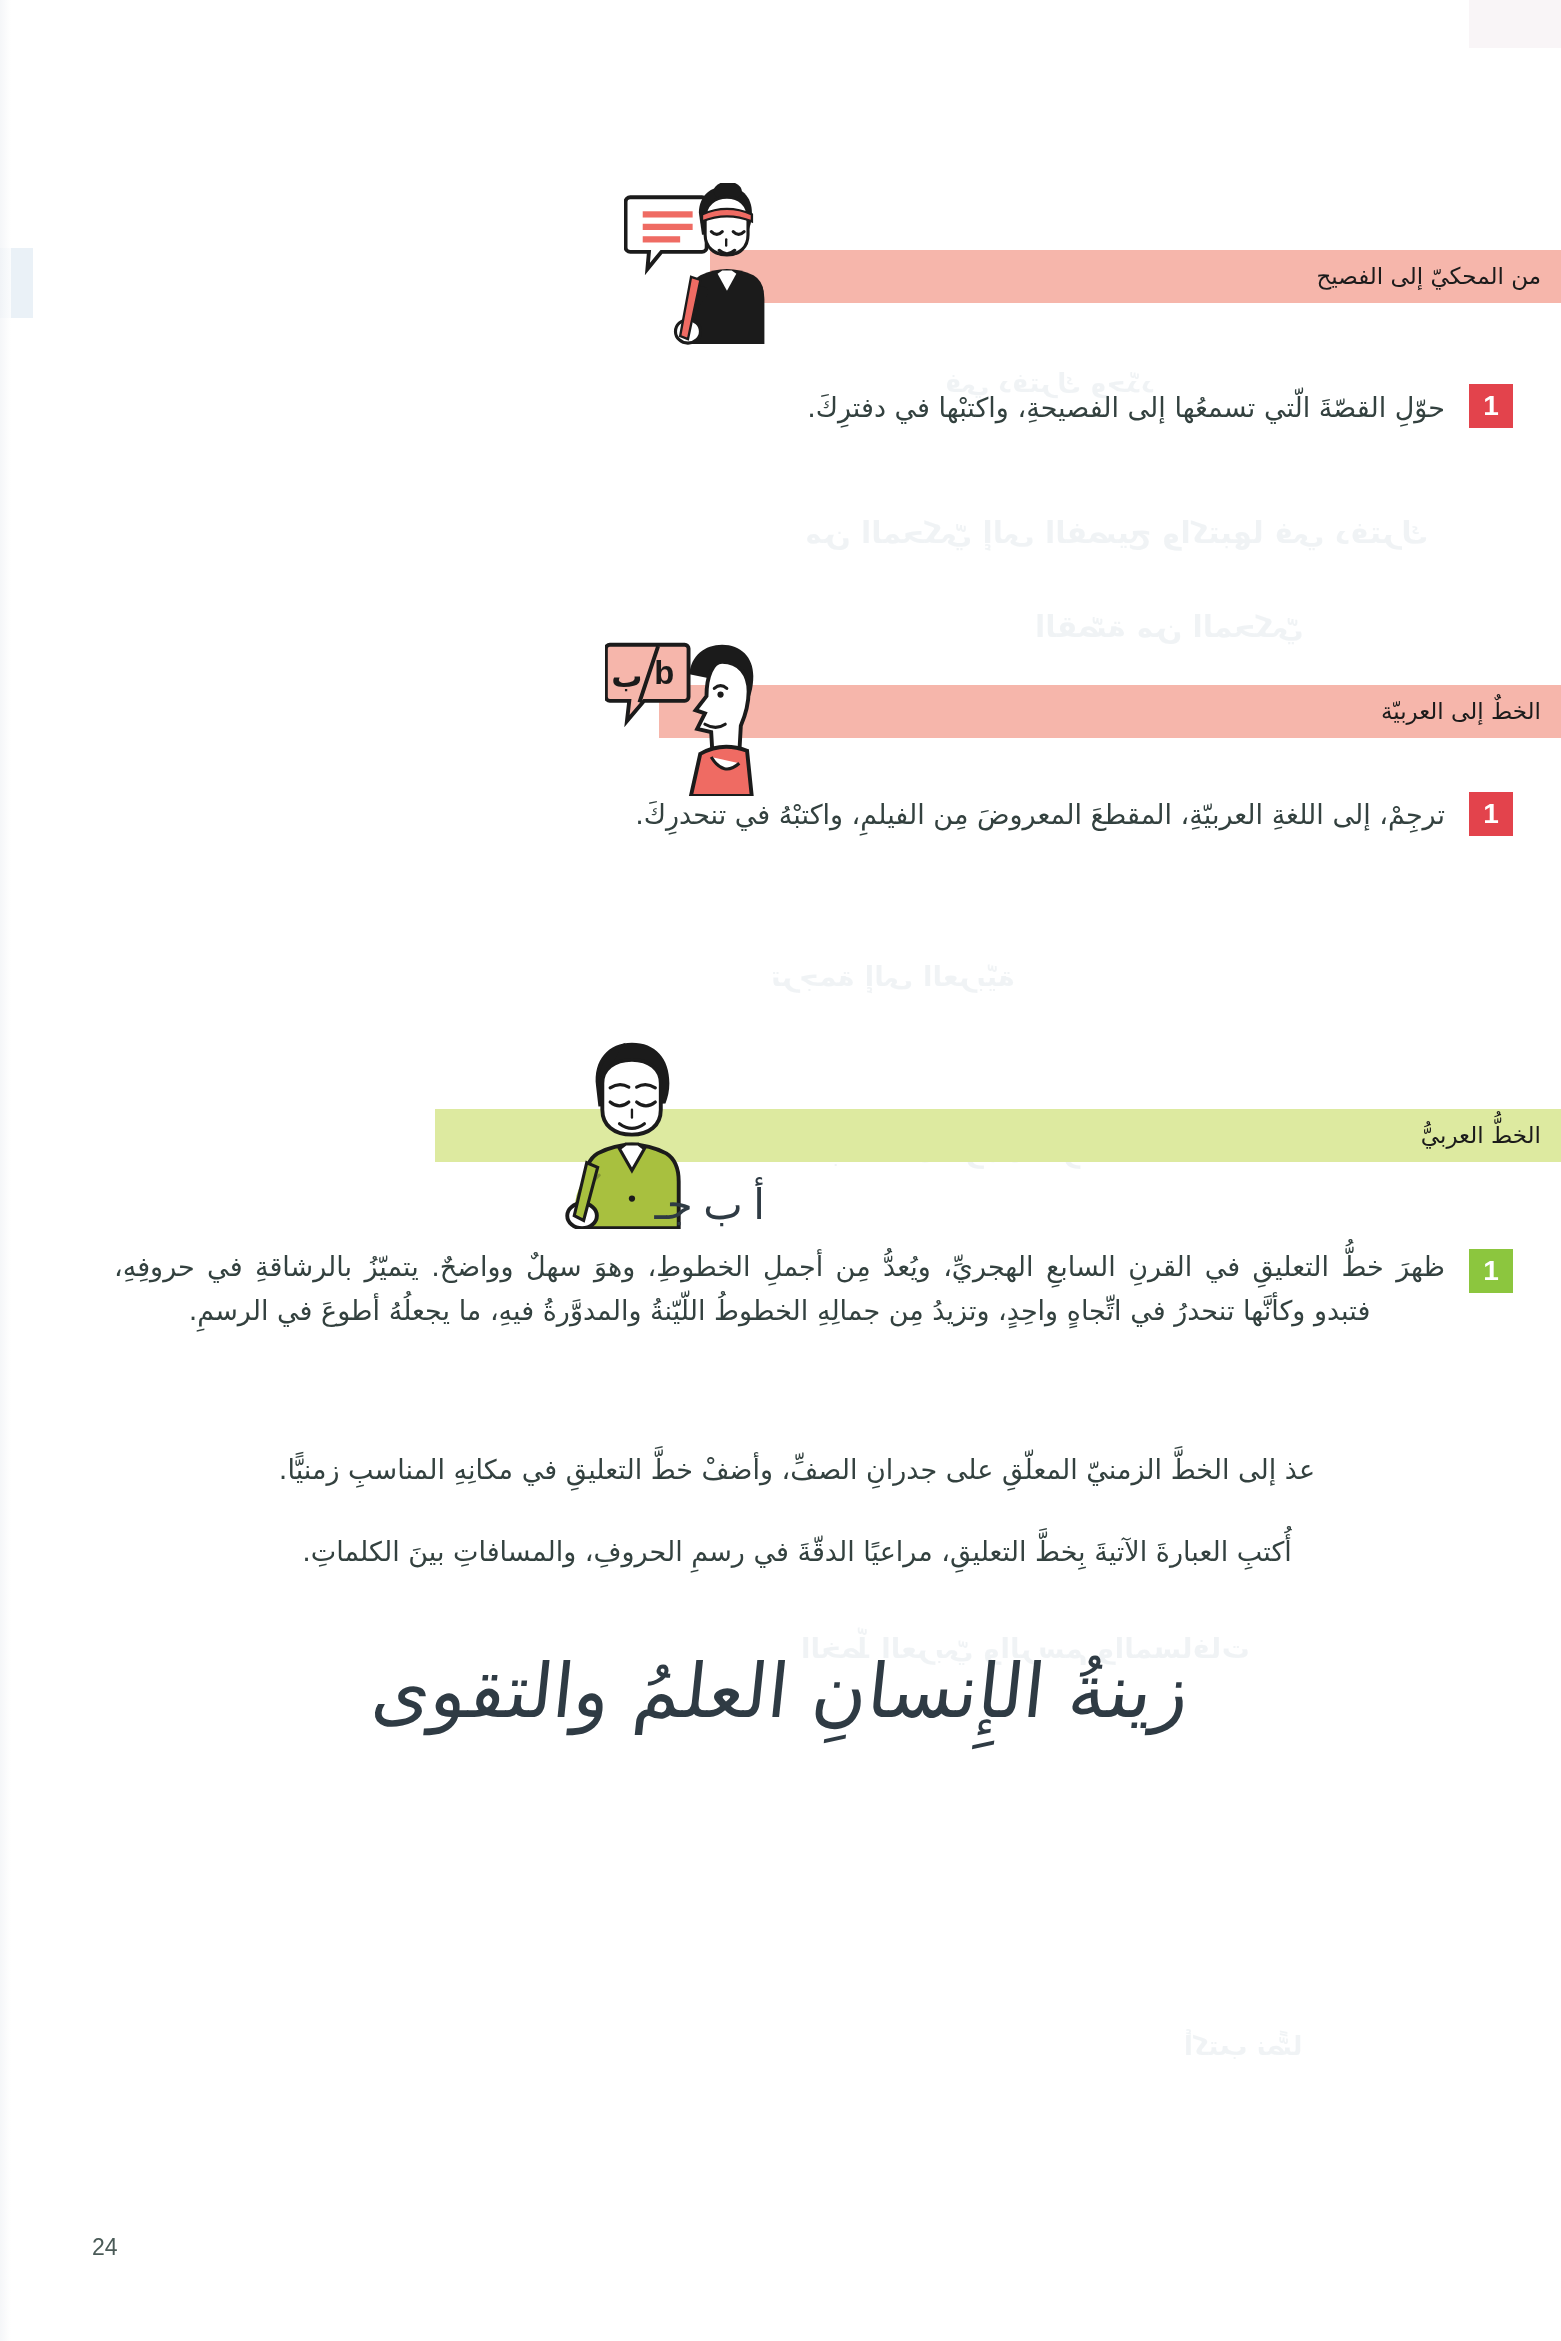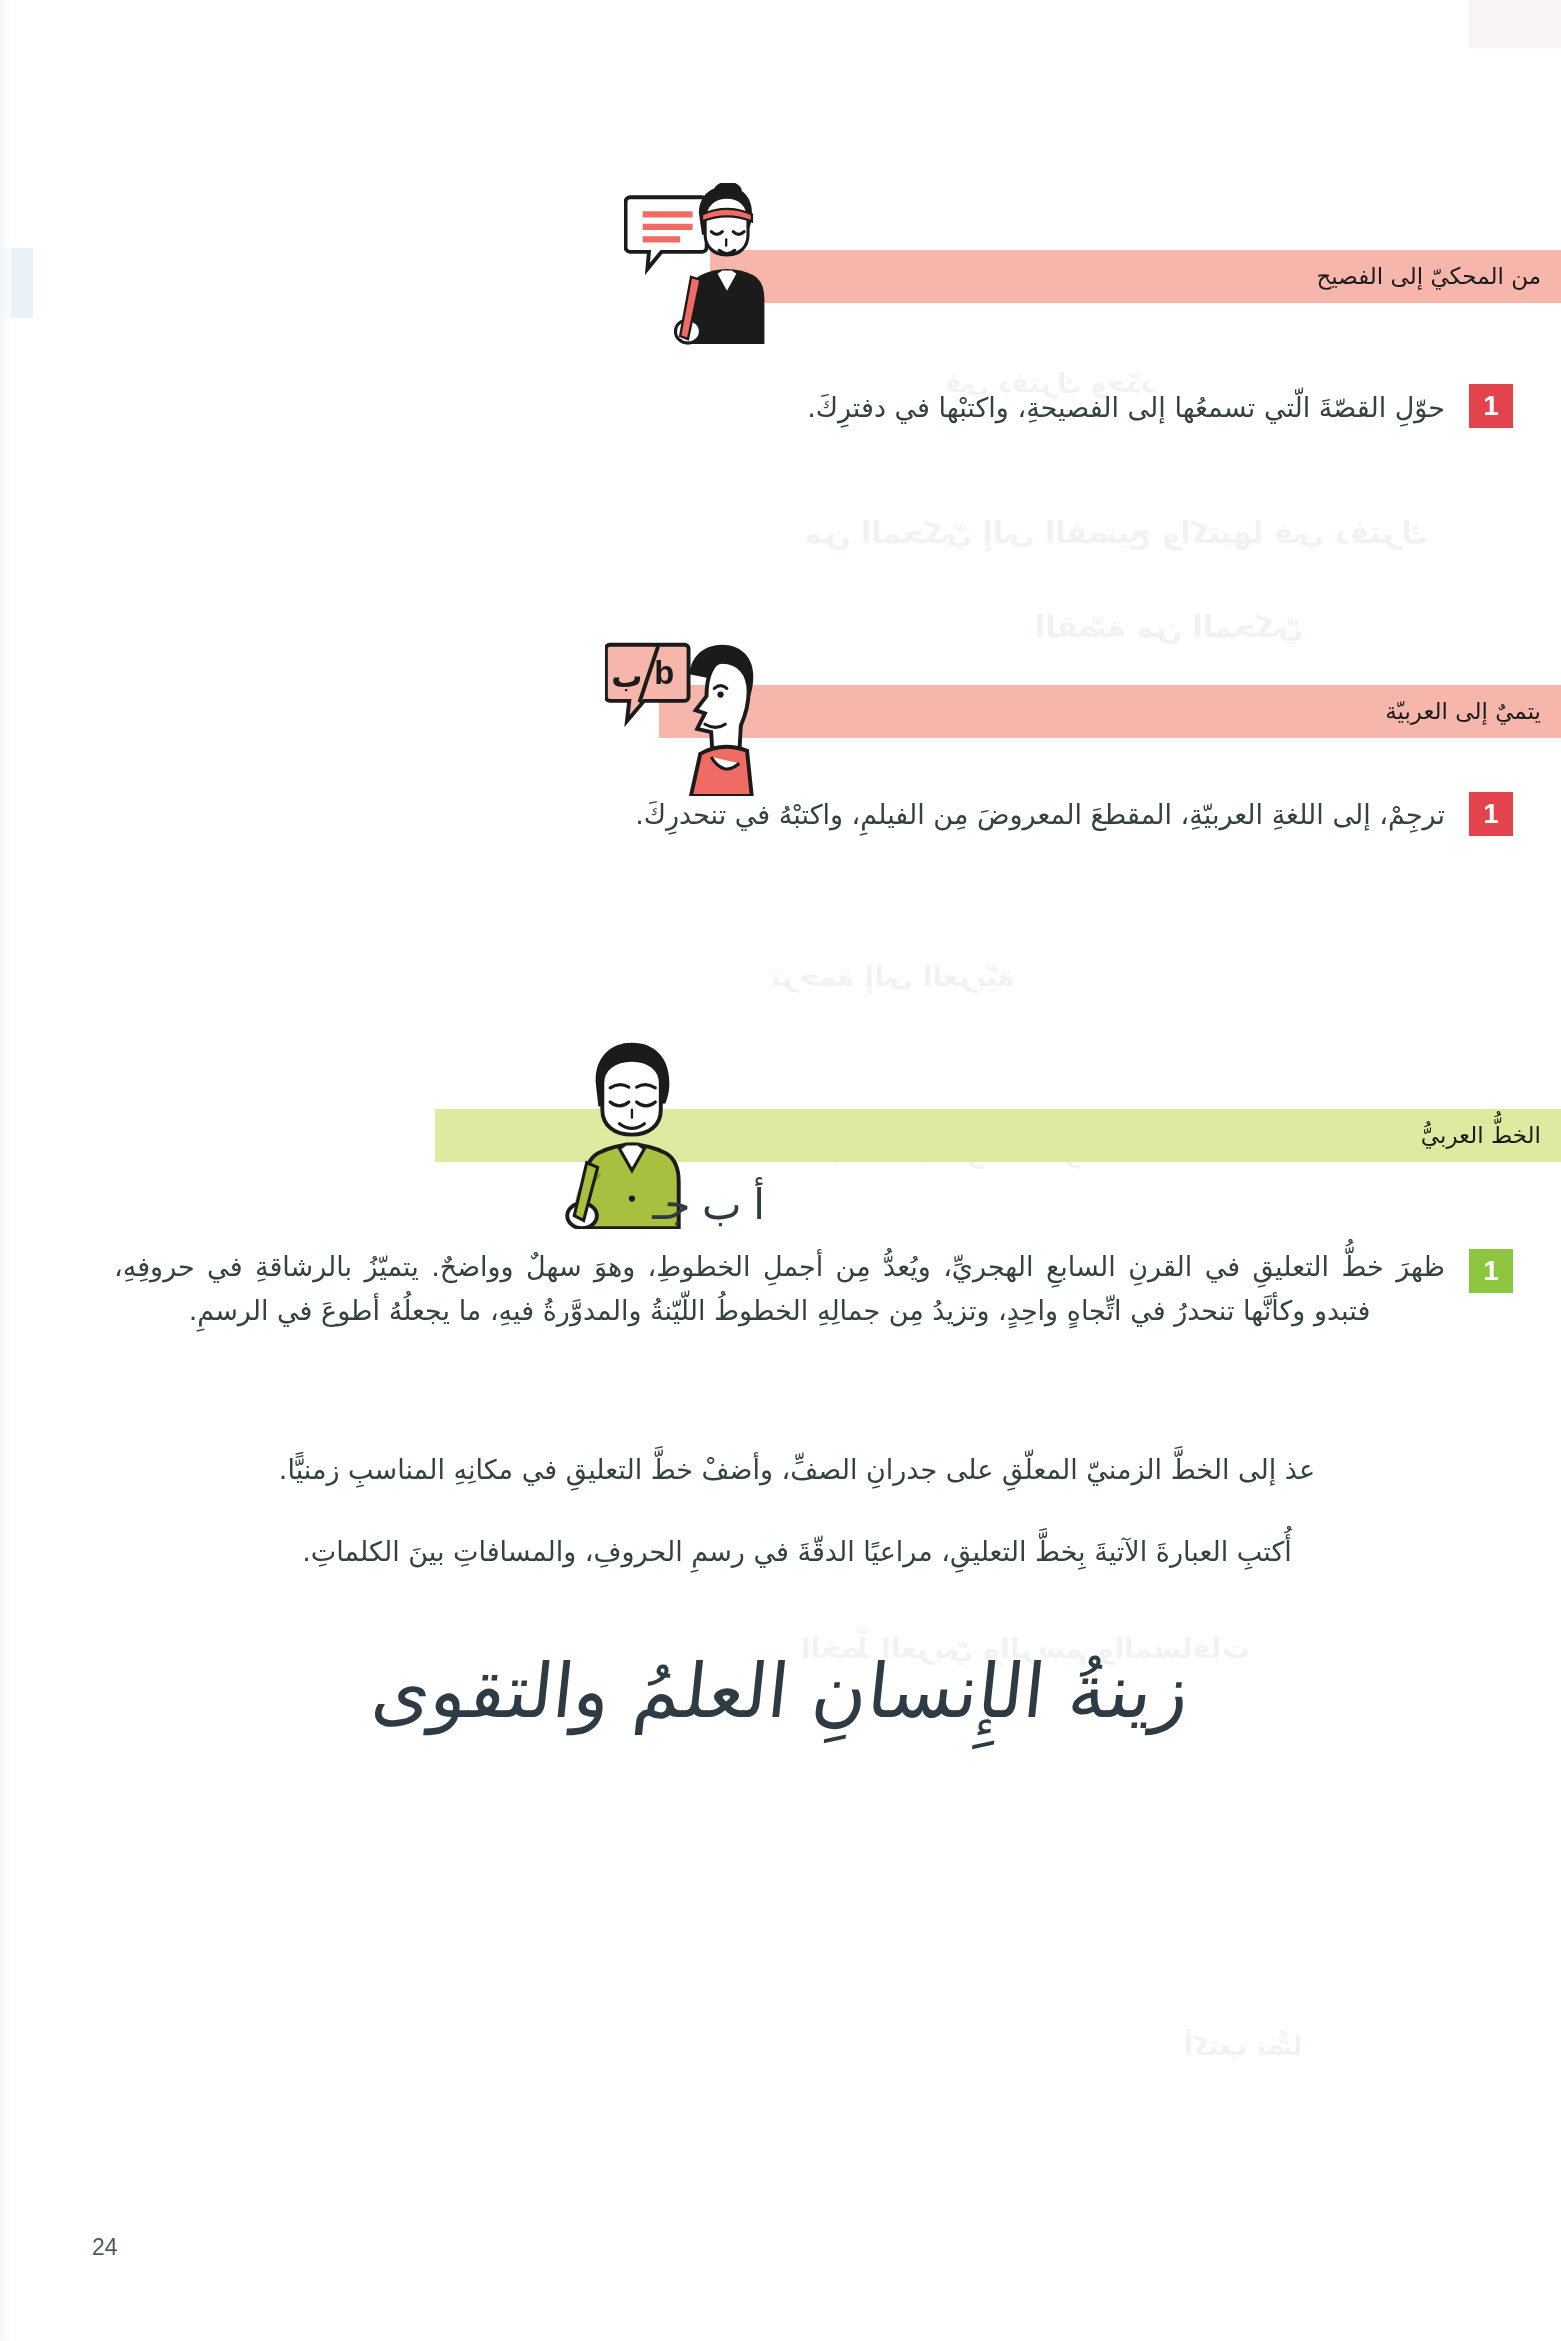--- a/index.html
+++ b/index.html
@@ -183,21 +183,21 @@
 
     <ellipse cx="82" cy="190" rx="16" ry="15" fill="#ffffff" stroke="#1b1b1b" stroke-width="4"></ellipse>
 
     <path d="M86 120 l12 4 l-16 76 l-10 -4 z" fill="#ef6b63" stroke="#1b1b1b" stroke-width="3"></path>
   </svg>
 
   <div class="badge badge-red" style="top:384px; right:48px;">1</div>
   <div class="task-text right-last" style="top:386px; right:116px; width:929px;">حوّلِ القصّةَ الّتي تسمعُها إلى الفصيحةِ، واكتبْها في دفترِكَ.</div>
 
   <div class="banner banner-pink" style="top:685px; right:0; width:902px;">
-    <span class="banner-title">يتميٌ إلى العربيّة</span>
+    <span class="banner-title">الخطٌ إلى العربيّة</span>
   </div>
 
   <svg class="illus" style="top:640px; right:792px; width:164px; height:156px;" viewBox="0 0 210 200">
 
     <path d="M6 6 h96 a5 5 0 0 1 5 5 v62 a5 5 0 0 1 -5 5 h-52 l-22 26 l3 -26 h-25 a5 5 0 0 1 -5 -5 v-62 a5 5 0 0 1 5 -5 z" fill="#f6b6ab" stroke="#1b1b1b" stroke-width="5"></path>
     <text x="76" y="56" font-size="42" font-weight="700" fill="#1b1b1b" font-family="Liberation Sans, sans-serif" text-anchor="middle">b</text>
     <path d="M68 8 L44 80" stroke="#1b1b1b" stroke-width="5"></path>
     <text x="28" y="60" font-size="40" font-weight="700" fill="#1b1b1b" font-family="DejaVu Sans, sans-serif" text-anchor="middle">ب</text>
 
     <path d="M108 44 c2 -24 20 -38 42 -38 c24 0 40 16 40 40 c0 16 -4 28 -10 40 l-12 -30 z" fill="#1b1b1b"></path>
@@ -245,21 +245,21 @@
 
     <path d="M58 176 q-22 20 -20 48" stroke="#a8c03f" stroke-width="22" fill="none" stroke-linecap="round"></path>
     <path d="M58 176 q-22 20 -20 48" stroke="#1b1b1b" stroke-width="4" fill="none" stroke-linecap="round" opacity=".25"></path>
 
     <ellipse cx="36" cy="228" rx="19" ry="16" fill="#ffffff" stroke="#1b1b1b" stroke-width="5"></ellipse>
 
     <path d="M42 160 l14 6 l-18 68 l-12 -6 z" fill="#a8c03f" stroke="#1b1b1b" stroke-width="4"></path>
   </svg>
 
   <div style="position:absolute; top:1180px; right:796px; font-size:42px; color:#2f3b44;
-              font-family:Liberation Sans, sans-serif; direction:rtl;">أ ب جـ</div>
+              font-family:Liberation Serif, serif; direction:rtl;">أ ب جـ</div>
 
   <div class="badge badge-green" style="top:1249px; right:48px;">1</div>
 
   <div class="task-text" style="top:1245px; right:116px; width:1331px; text-align-last:center;">ظهرَ خطُّ التعليقِ في القرنِ السابعِ الهجريِّ، ويُعدُّ مِن أجملِ الخطوطِ، وهوَ سهلٌ وواضحٌ. يتميّزُ بالرشاقةِ في حروفِهِ، فتبدو وكأنَّها تنحدرُ في اتِّجاهٍ واحِدٍ، وتزيدُ مِن جمالِهِ الخطوطُ اللّيّنةُ والمدوَّرةُ فيهِ، ما يجعلُهُ أطوعَ في الرسمِ.</div>
 
   <div class="task-text right-last" style="top:1530px; right:116px; width:1296px; text-align-last:center;">أُكتبِ العبارةَ الآتيةَ بِخطَّ التعليقِ، مراعيًا الدقّةَ في رسمِ الحروفِ، والمسافاتِ بينَ الكلماتِ.</div>
 
   <div class="task-text right-last" style="top:1448px; right:116px; width:1296px; text-align-last:center;">عذ إلى الخطَّ الزمنيّ المعلّقِ على جدرانِ الصفِّ، وأضفْ خطَّ التعليقِ في مكانِهِ المناسبِ زمنيًّا.</div>
 
   <div class="calligraphy" style="top:1647px;">زينةُ الإِنسانِ العلمُ والتقوى</div>

